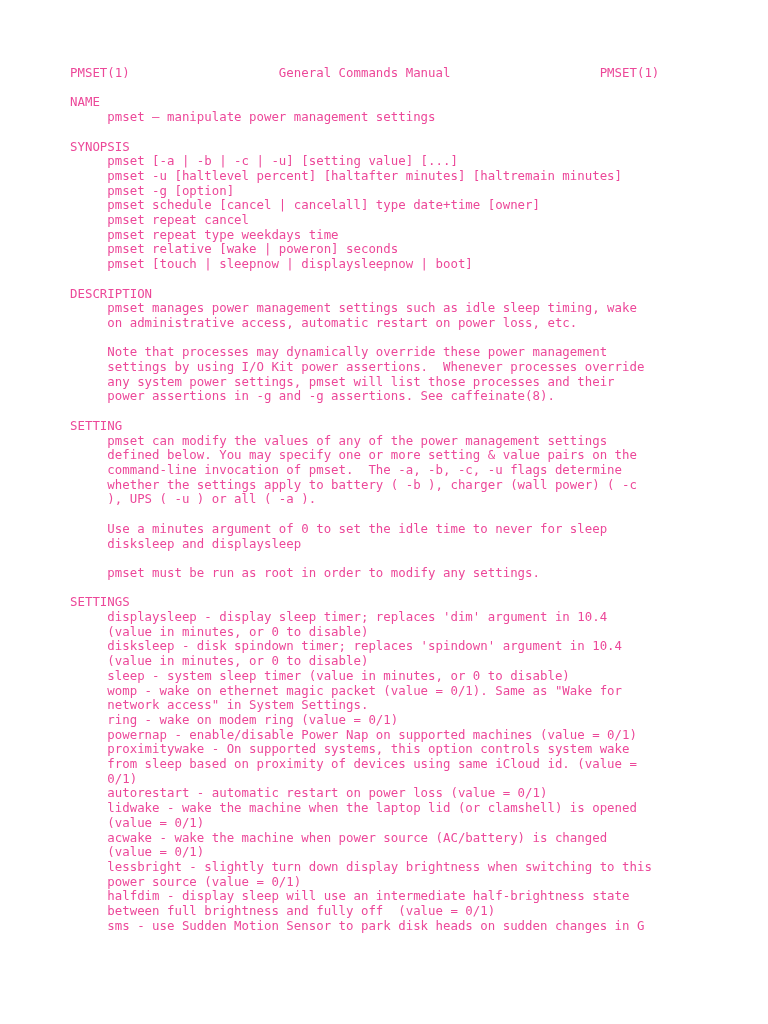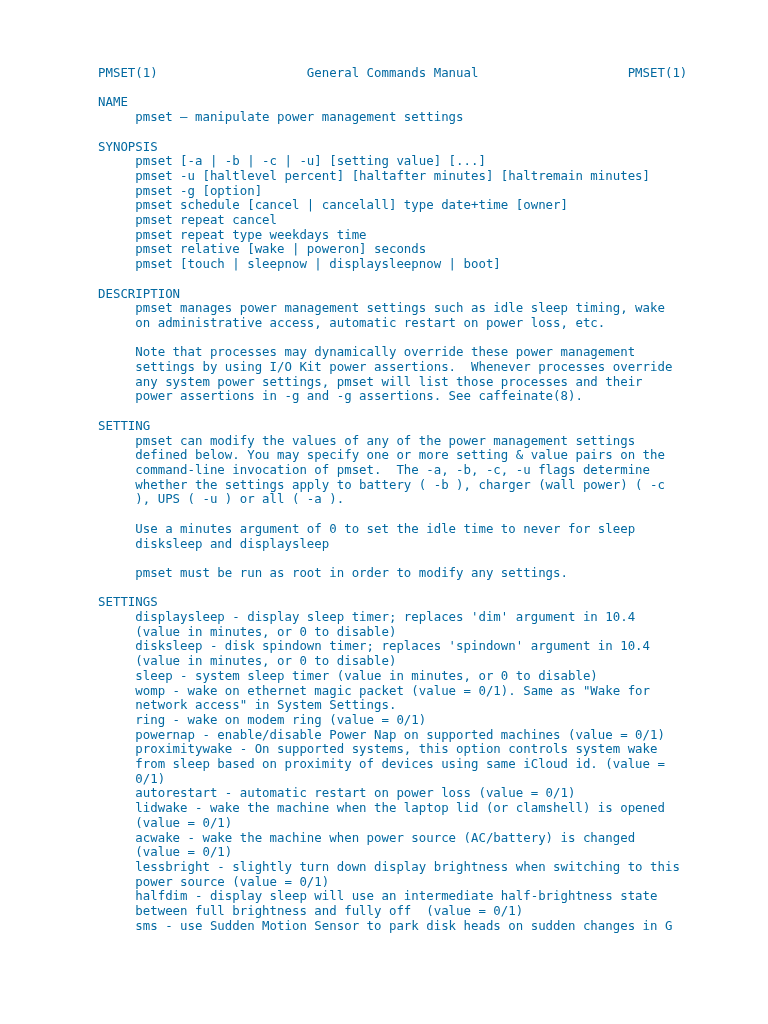--- a/index.html
+++ b/index.html
@@ -30,21 +30,21 @@
     line-height: 14.7px;
     color: #363636;
     white-space: pre;
     letter-spacing: 0;
   }
 </style>
 </head>
 <body>
 
 <div class="page" style="background: rgb(255, 255, 255);">
-  <pre class="man-text" style="color: #0369a1; margin-left: 28px;">PMSET(1)                    General Commands Manual                    PMSET(1)
+  <pre class="man-text" style="color: #ec4899;">PMSET(1)                    General Commands Manual                    PMSET(1)
 
 NAME
      pmset – manipulate power management settings
 
 SYNOPSIS
      pmset [-a | -b | -c | -u] [setting value] [...]
      pmset -u [haltlevel percent] [haltafter minutes] [haltremain minutes]
      pmset -g [option]
      pmset schedule [cancel | cancelall] type date+time [owner]
      pmset repeat cancel

